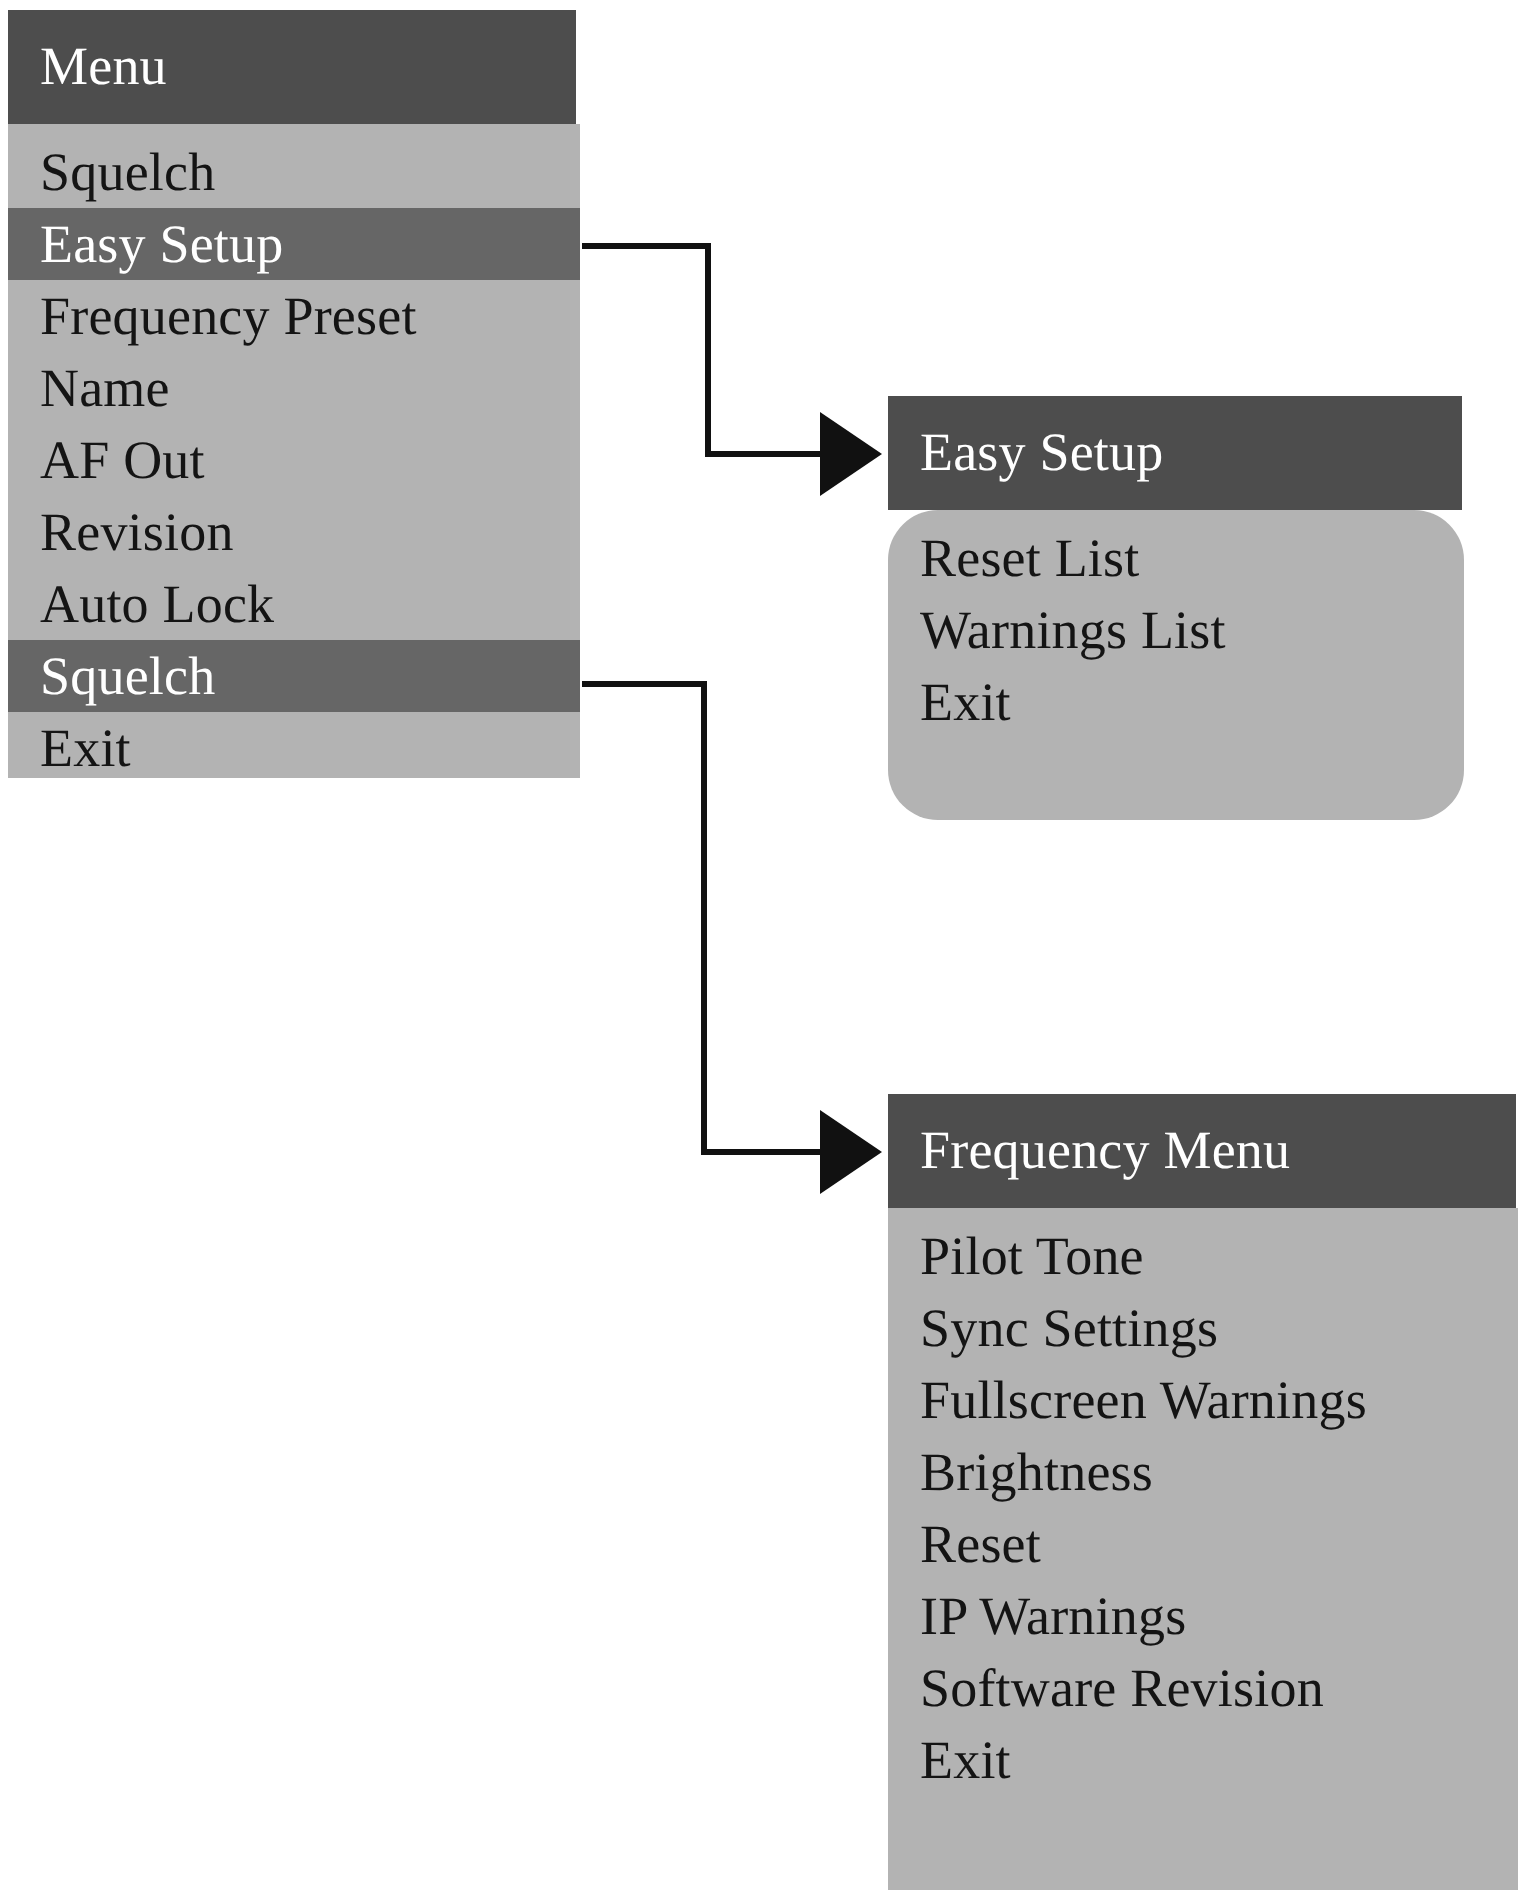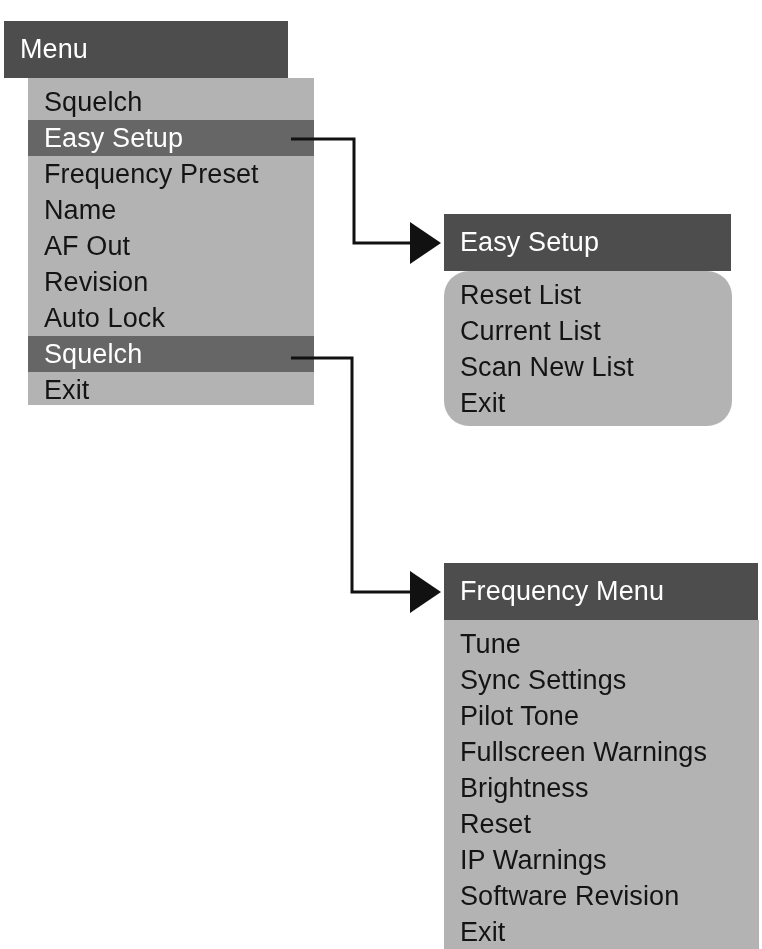--- a/index.html
+++ b/index.html
@@ -13,23 +13,24 @@
     height: 949px;
     position: relative;
     overflow: hidden;
     font-family: "Liberation Sans", sans-serif;
     -webkit-font-smoothing: antialiased;
   }
 
   .stage {
     position: absolute;
     left: 0;
-    top: 16px;
+    top: 0;
     width: 762px;
     height: 679px;
+    font-family: Liberation Serif, serif;
   }
 
   
   .panel {
     position: absolute;
     box-sizing: border-box;
   }
   .panel-header {
     background: #4d4d4d;
     color: #ffffff;
@@ -60,21 +61,21 @@
     white-space: nowrap;
   }
   .menu-item.selected {
     background: #666666;
     color: #ffffff;
   }
 
   
   #main-menu        { left: 4px;   top: 5px;   width: 286px; }
   #main-menu .panel-header { width: 284px; }
-  #main-menu .panel-body   { width: 286px; height: 327px; margin-left: 24px; }
+  #main-menu .panel-body   { width: 286px; height: 327px; }
 
   #easy-setup-menu  { left: 444px; top: 198px; width: 288px; }
   #easy-setup-menu .panel-header { width: 287px; }
   #easy-setup-menu .panel-body   { width: 288px; height: 155px; border-radius: 25px; }
 
   #advanced-menu    { left: 444px; top: 547px; width: 315px; }
   #advanced-menu .panel-header { width: 314px; }
   #advanced-menu .panel-body   { width: 315px; height: 341px; }
 
   
@@ -104,32 +105,30 @@
       <div class="menu-item">Auto Lock</div>
       <div class="menu-item selected">Squelch</div>
       <div class="menu-item">Exit</div>
     </div>
   </div>
 
   <div class="panel" id="easy-setup-menu">
     <div class="panel-header">Easy Setup</div>
     <div class="panel-body">
       <div class="menu-item">Reset List</div>
-      <div class="menu-item">Current List</div>
-      <div class="menu-item">Scan New List</div>
+      <div class="menu-item">Warnings List</div>
       <div class="menu-item">Exit</div>
     </div>
   </div>
 
   <div class="panel" id="advanced-menu">
     <div class="panel-header">Frequency Menu</div>
     <div class="panel-body">
-      <div class="menu-item">Tune</div>
+      <div class="menu-item">Pilot Tone</div>
       <div class="menu-item">Sync Settings</div>
-      <div class="menu-item">Pilot Tone</div>
       <div class="menu-item">Fullscreen Warnings</div>
       <div class="menu-item">Brightness</div>
       <div class="menu-item">Reset</div>
       <div class="menu-item">IP Warnings</div>
       <div class="menu-item">Software Revision</div>
       <div class="menu-item">Exit</div>
     </div>
   </div>
 
   <svg class="connector-layer" viewBox="0 0 762 949" width="762" height="949">

